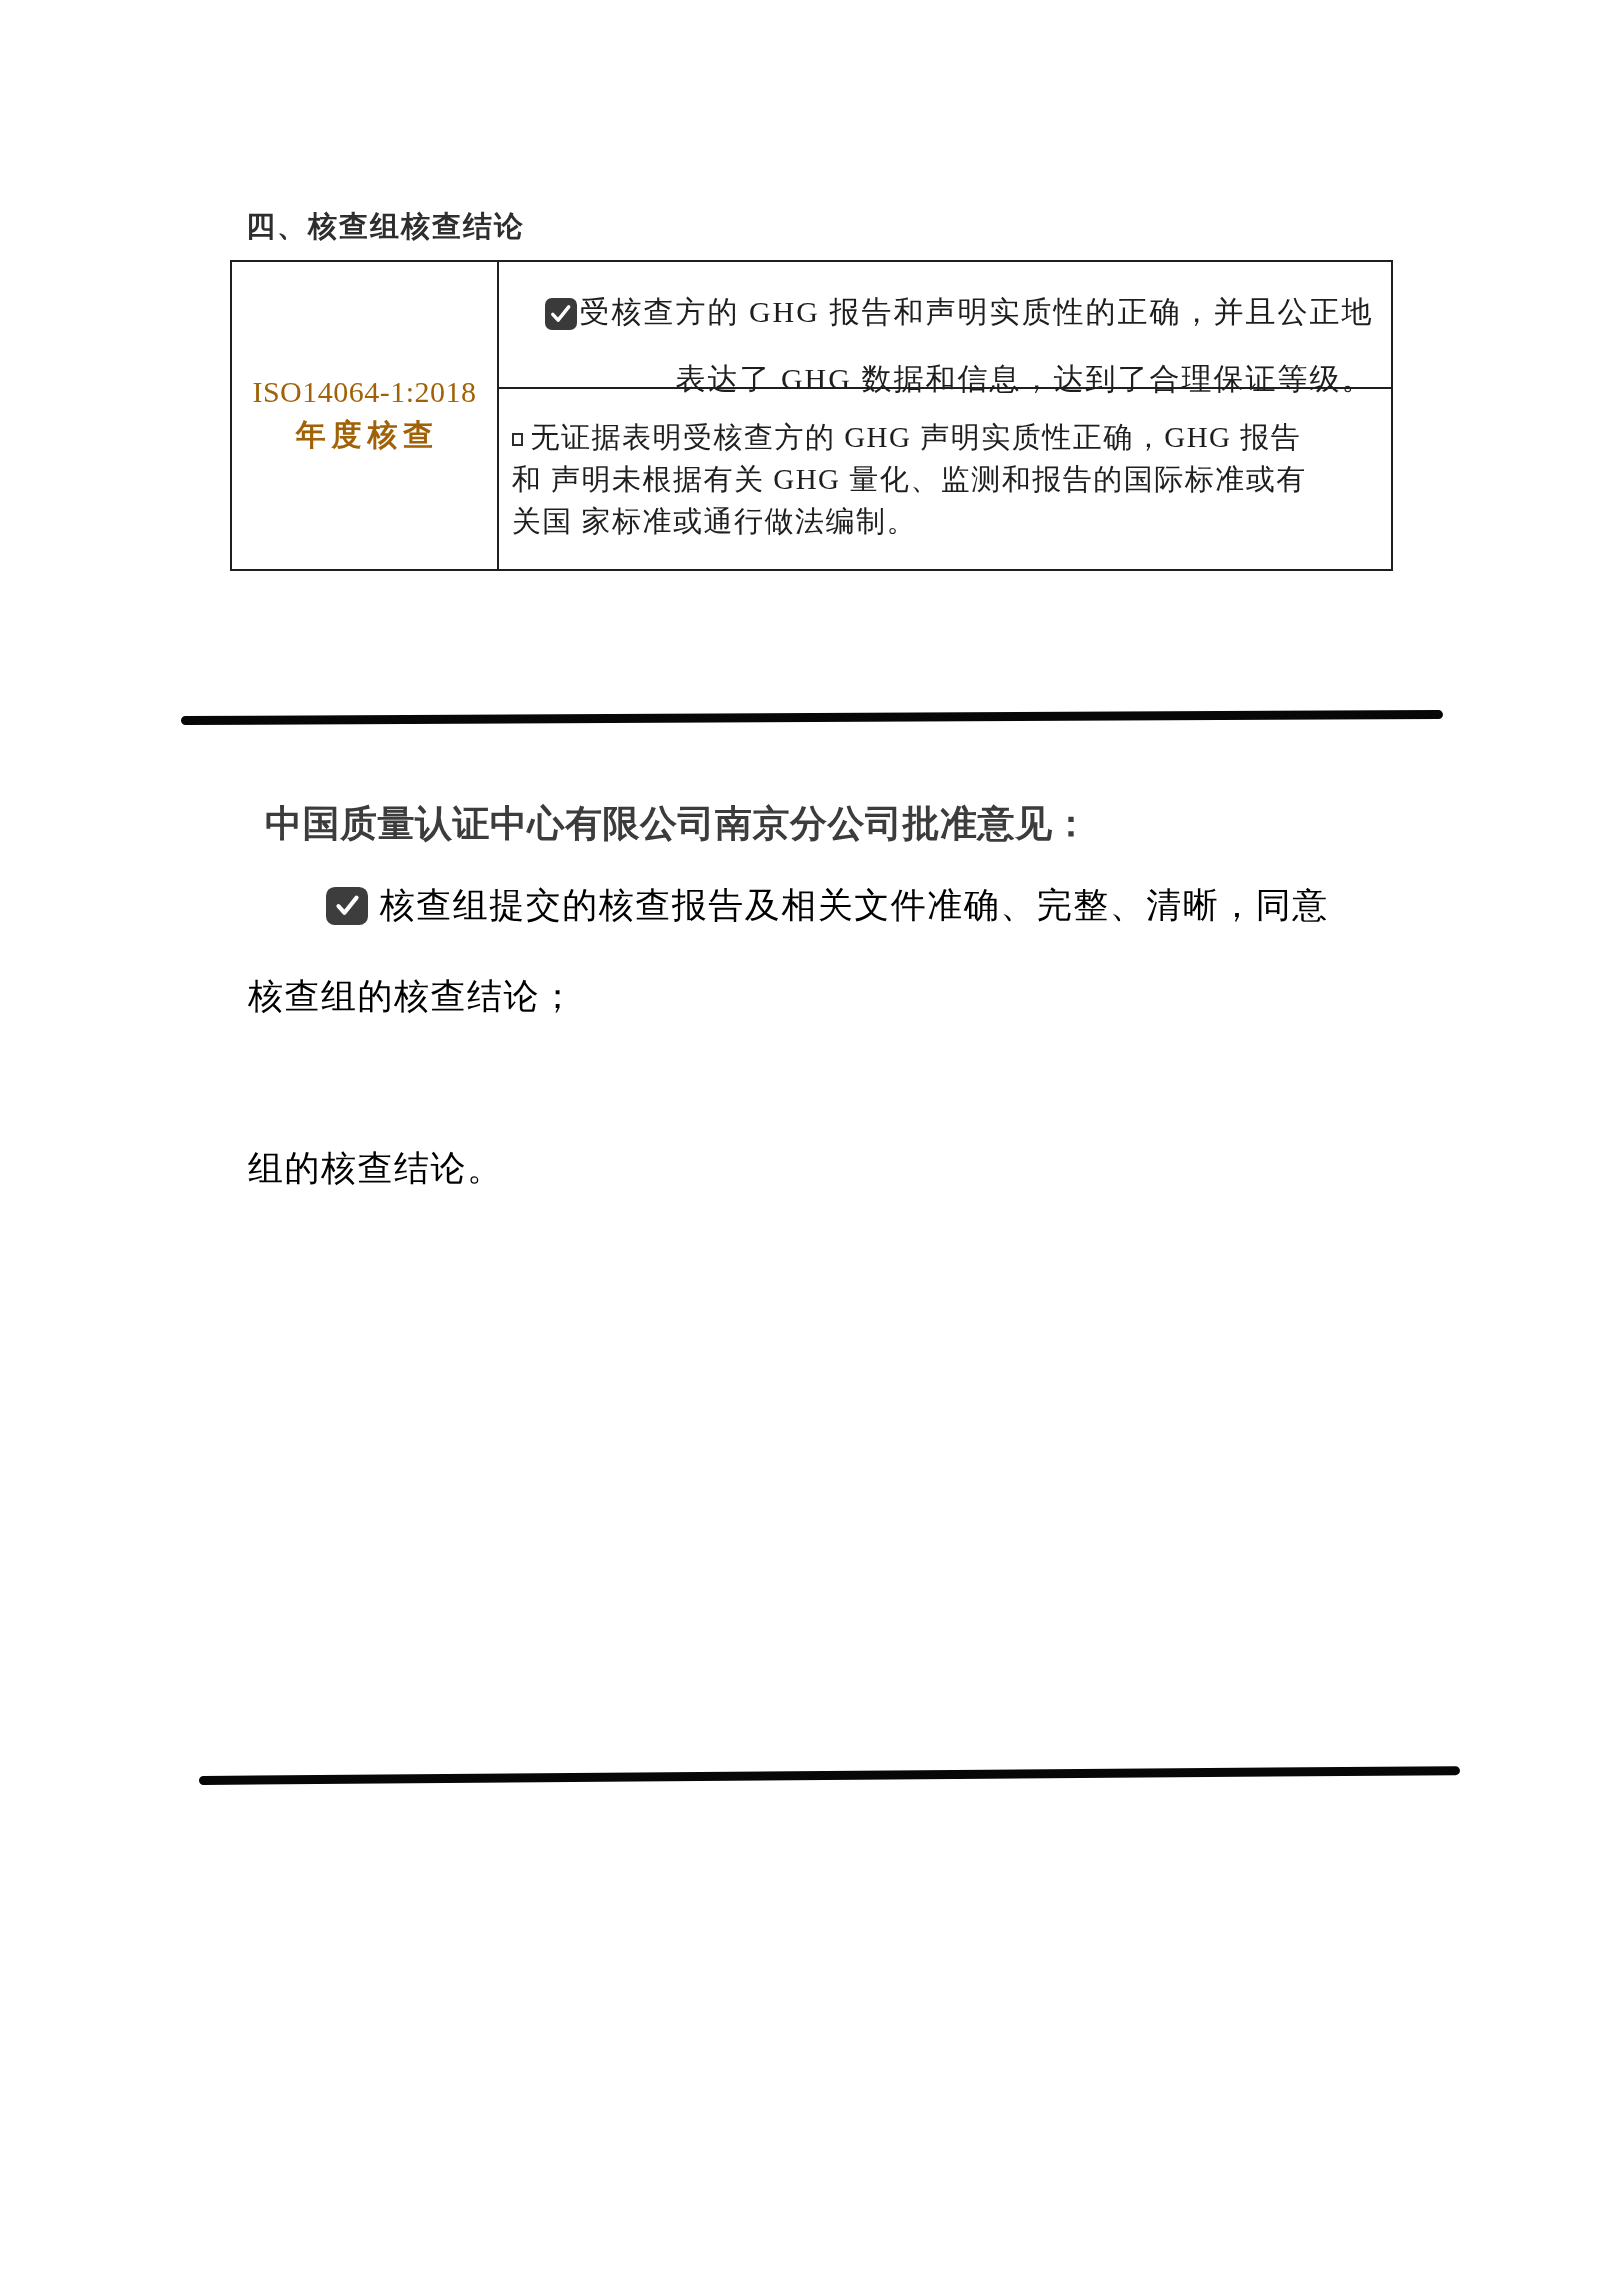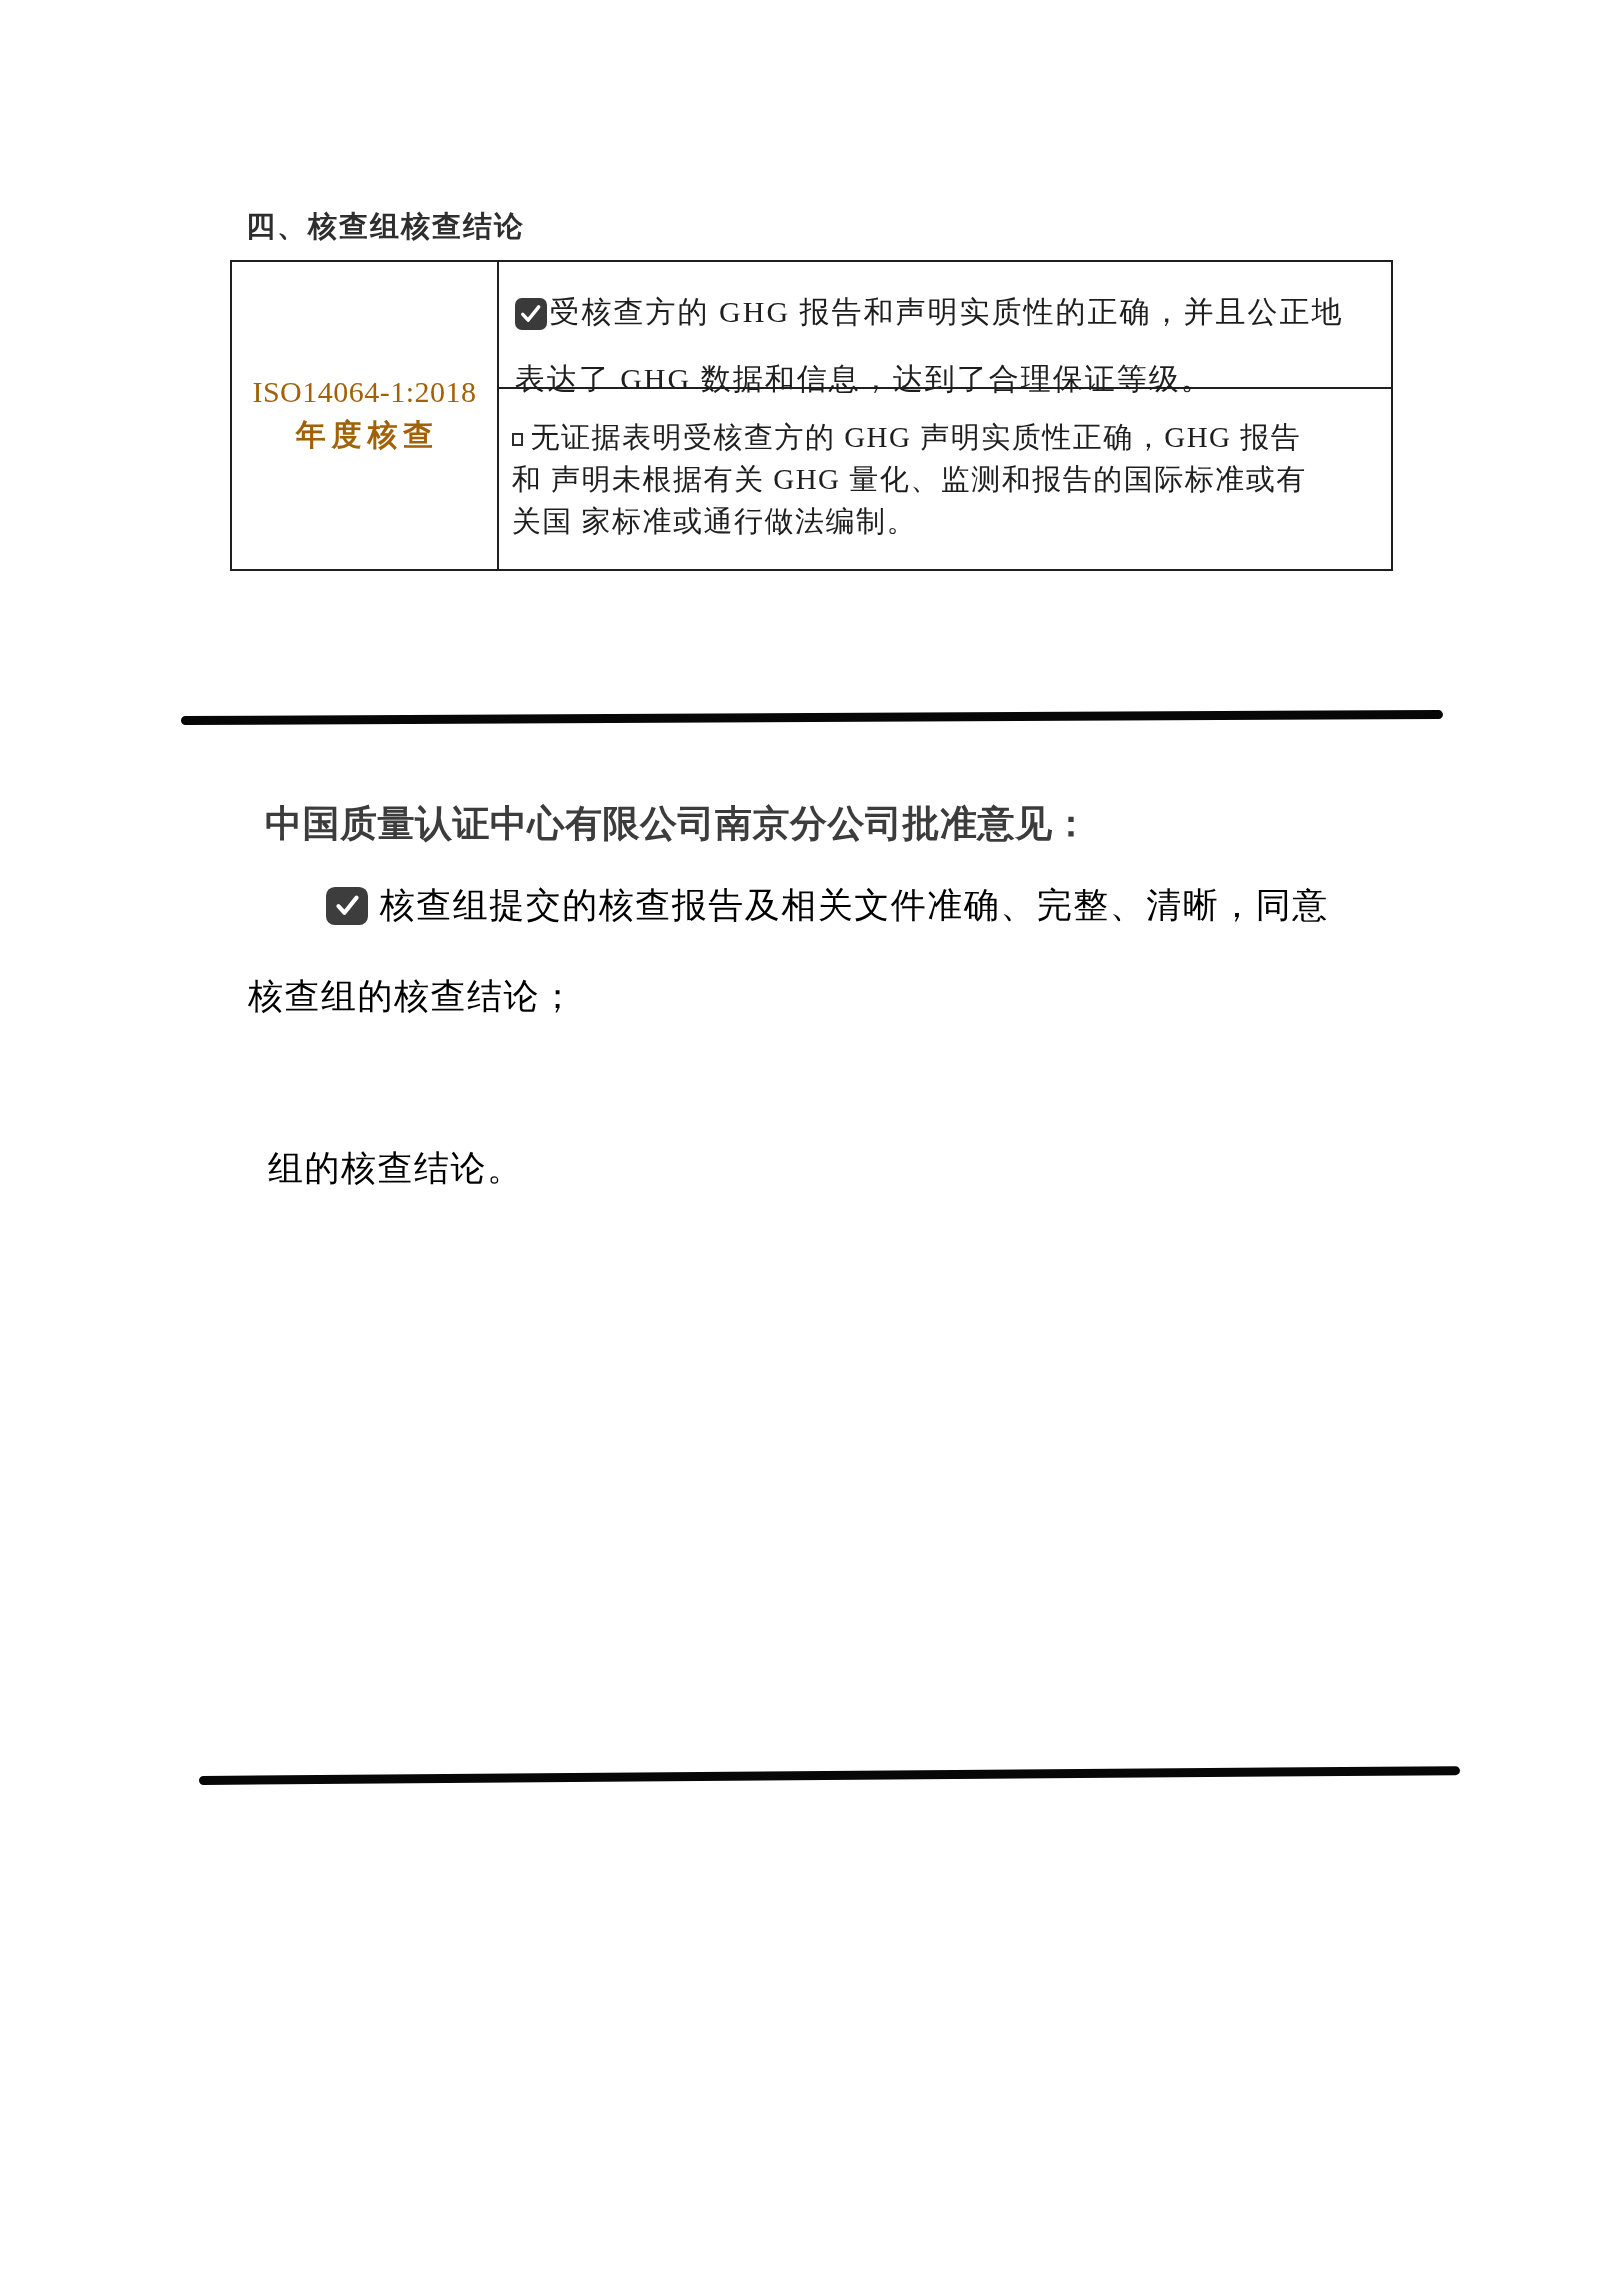--- a/index.html
+++ b/index.html
@@ -36,21 +36,21 @@
     align-items:center;justify-content:center;gap:6.9px;
     box-sizing:border-box;
   }
   .std-name{font-size:30px;color:#a16207;letter-spacing:0.5px;}
   .std-type{font-size:30px;font-weight:700;color:#a16207;letter-spacing:5.9px;text-indent:5.9px;}
   .cell-r1{
     grid-row:1;grid-column:2;
     border-bottom:2.9px solid #1f1f1f;
     box-sizing:border-box;
     padding:15.7px 17.6px 0 15.7px;
-    font-size:30px;line-height:67px;letter-spacing:2px;
+    font-size:30px;line-height:67px;letter-spacing:2px;text-align:right;
   }
   .cell-r2{
     grid-row:2;grid-column:2;
     box-sizing:border-box;
     padding:27.4px 15.7px 0 12.7px;
     font-size:29px;line-height:42px;letter-spacing:1.5px;
   }
   .tline{white-space:nowrap;}
   
   .cb-checked-sm{
@@ -82,21 +82,21 @@
   .p-line{
     position:absolute;
     font-size:35px;color:#000000;letter-spacing:1.5px;
     line-height:45px;white-space:nowrap;
     font-family:"Liberation Serif","DejaVu Serif",serif;
   }
   .p-flex{display:flex;align-items:center;}
   .pl-1a{left:326px;top:883px;}
   .pl-1b{left:248px;top:974px;}
   .pl-2a{left:323px;top:1057px;}
-  .pl-2b{left:248px;top:1146px;margin-left:20px;}
+  .pl-2b{left:248px;top:1146px;}
   
   .cb-checked-lg{
     display:inline-flex;align-items:center;justify-content:center;
     flex:none;
     width:42px;height:38px;border-radius:8.8px;
     background:#3d3d3d;margin-right:11.8px;
   }
   .cb-checked-lg svg{width:31px;height:29px;}
   
   .cb-empty-lg{

